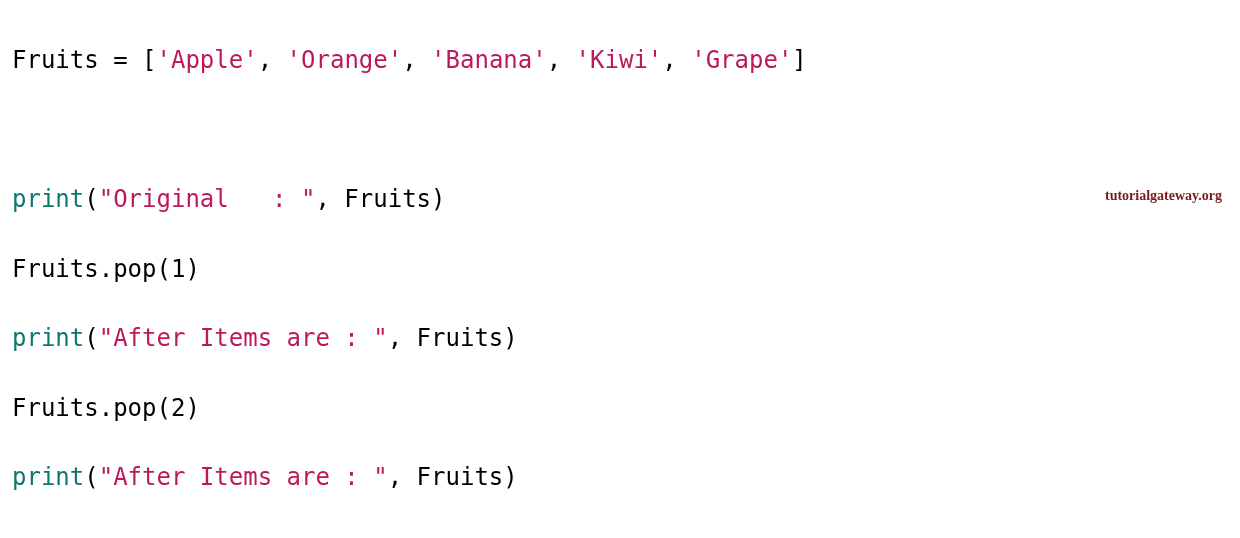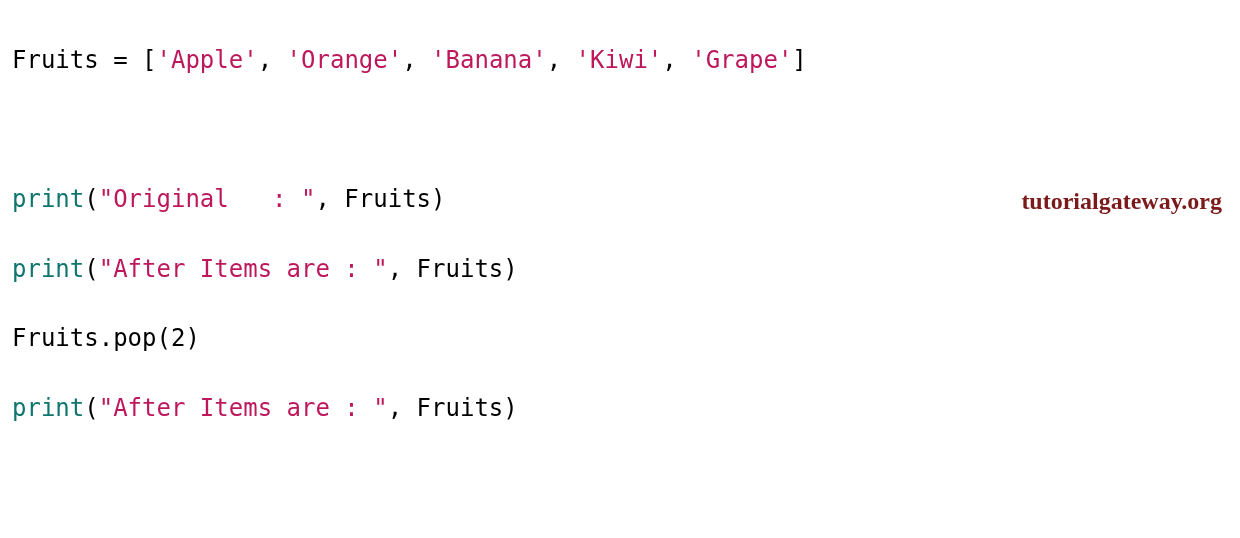--- a/index.html
+++ b/index.html
@@ -24,28 +24,29 @@
   .tok-func { color: #0f766e; }
   .tok-num  { color: #000000; }
 
   .watermark {
     position: absolute;
     right: 18px;
     top: 188px;
     color: #7b1a1a;
     font-family: Georgia, "Times New Roman", serif;
     font-weight: bold;
-    font-size: 24px;
+    font-size: 14px;
   }
 </style>
 </head>
 <body>
 
 <div class="editor">
 <div><span class="tok-name">Fruits</span><span class="tok-op"> = </span><span class="tok-punc">[</span><span class="tok-str">'Apple'</span><span class="tok-punc">, </span><span class="tok-str">'Orange'</span><span class="tok-punc">, </span><span class="tok-str">'Banana'</span><span class="tok-punc">, </span><span class="tok-str">'Kiwi'</span><span class="tok-punc">, </span><span class="tok-str">'Grape'</span><span class="tok-punc">]</span></div>
 <div>&nbsp;</div>
 <div><span class="tok-func">print</span><span class="tok-punc">(</span><span class="tok-str">"Original   : "</span><span class="tok-punc">, </span><span class="tok-name">Fruits</span><span class="tok-punc">)</span></div>
+<div><span class="tok-name">Fruits</span><span class="tok-punc">.</span><span class="tok-name">pop</span><span class="tok-punc">(</span><span class="tok-num">1</span><span class="tok-punc">)</span></div>
 <div><span class="tok-func">print</span><span class="tok-punc">(</span><span class="tok-str">"After Items are : "</span><span class="tok-punc">, </span><span class="tok-name">Fruits</span><span class="tok-punc">)</span></div>
 <div><span class="tok-name">Fruits</span><span class="tok-punc">.</span><span class="tok-name">pop</span><span class="tok-punc">(</span><span class="tok-num">2</span><span class="tok-punc">)</span></div>
 <div><span class="tok-func">print</span><span class="tok-punc">(</span><span class="tok-str">"After Items are : "</span><span class="tok-punc">, </span><span class="tok-name">Fruits</span><span class="tok-punc">)</span></div>
 </div>
 
 <div class="watermark">tutorialgateway.org</div>
 
 </body></html>

